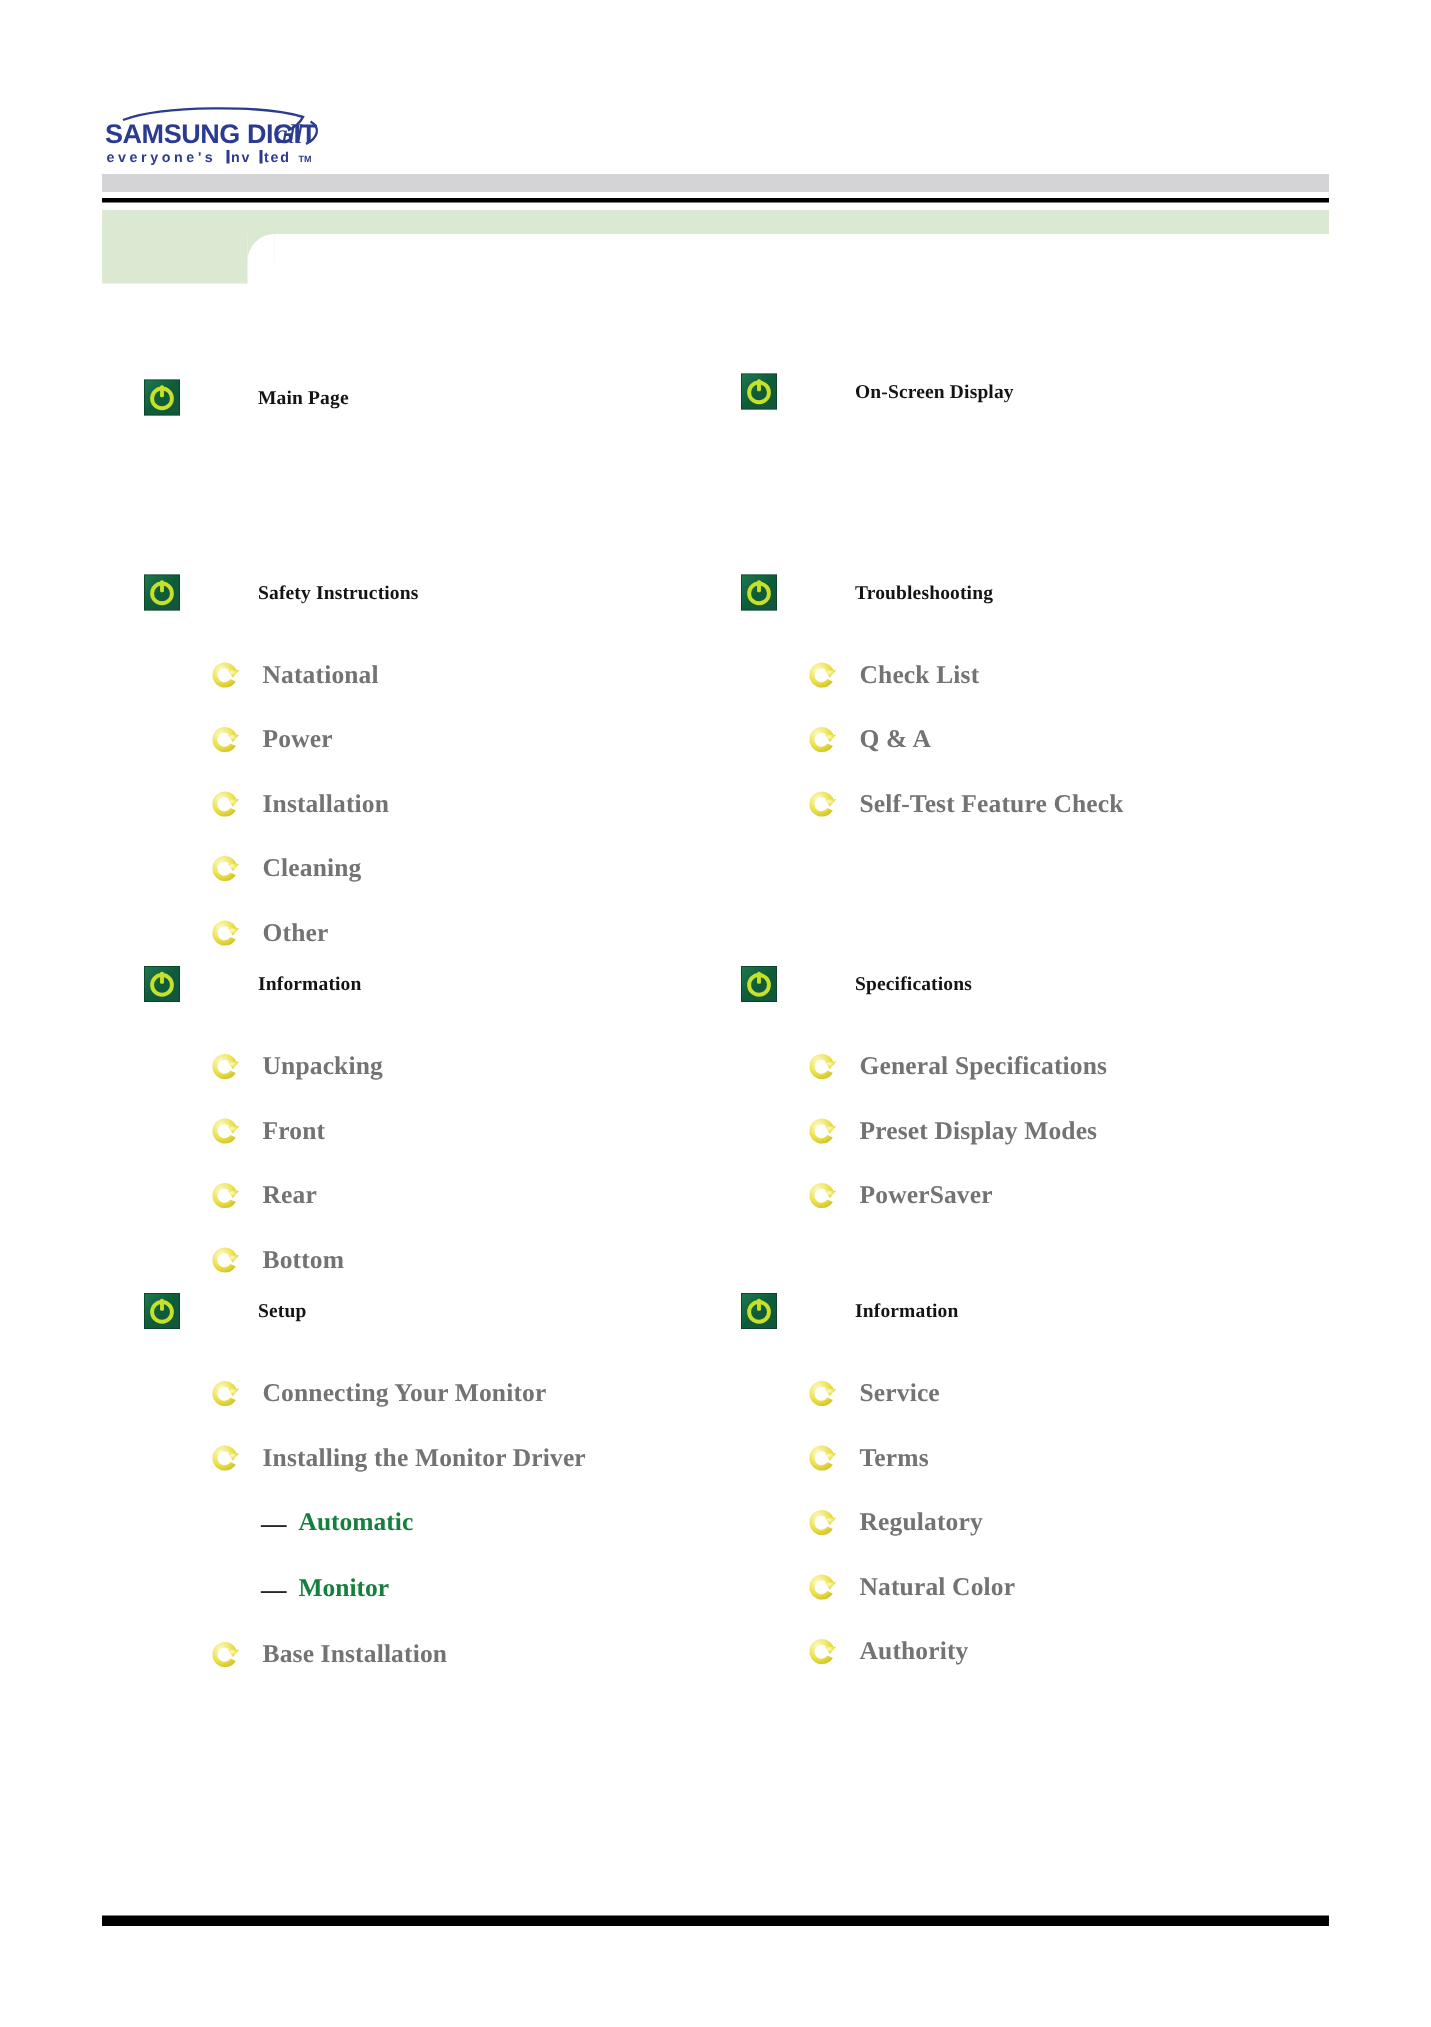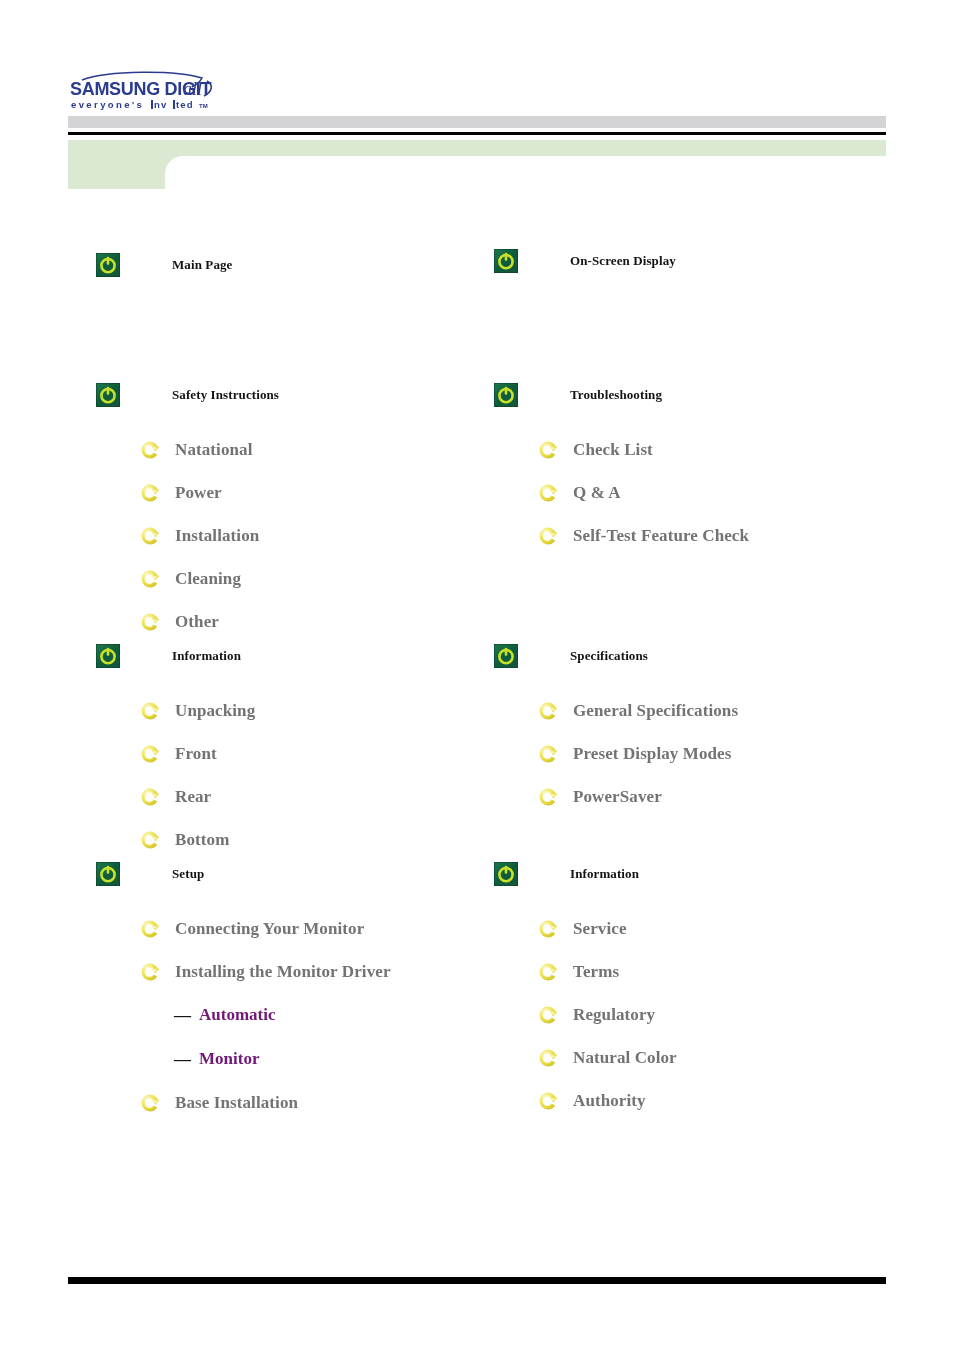--- a/index.html
+++ b/index.html
@@ -148,21 +148,21 @@
     font-size: 17px;
     font-weight: bold;
     color: #141414;
     line-height: 1;
     margin-right: 8px;
     display: inline-block;
   }
   .row-l3 .label {
     font-size: 17px;
     font-weight: bold;
-    color: #701a75;
+    color: #15803d;
     white-space: nowrap;
   }
 
   .gap-sm { height: 16px; }
 
   
   #footer-bar {
     position: absolute;
     left: 68px;
     top: 1277px;

